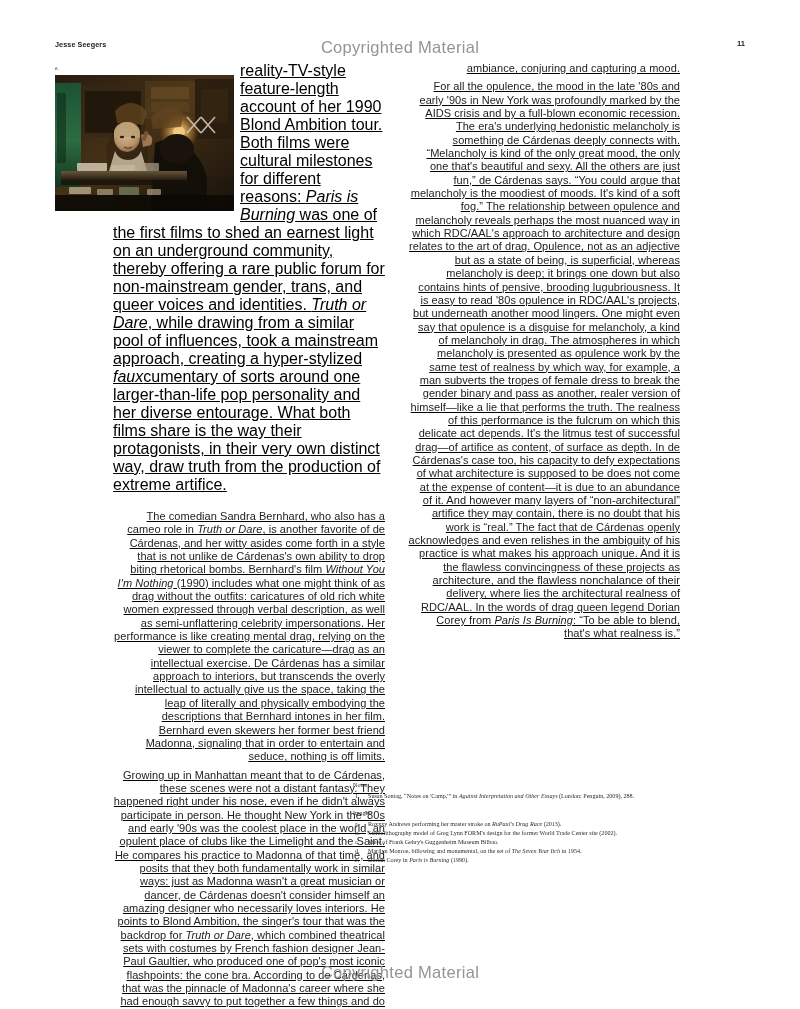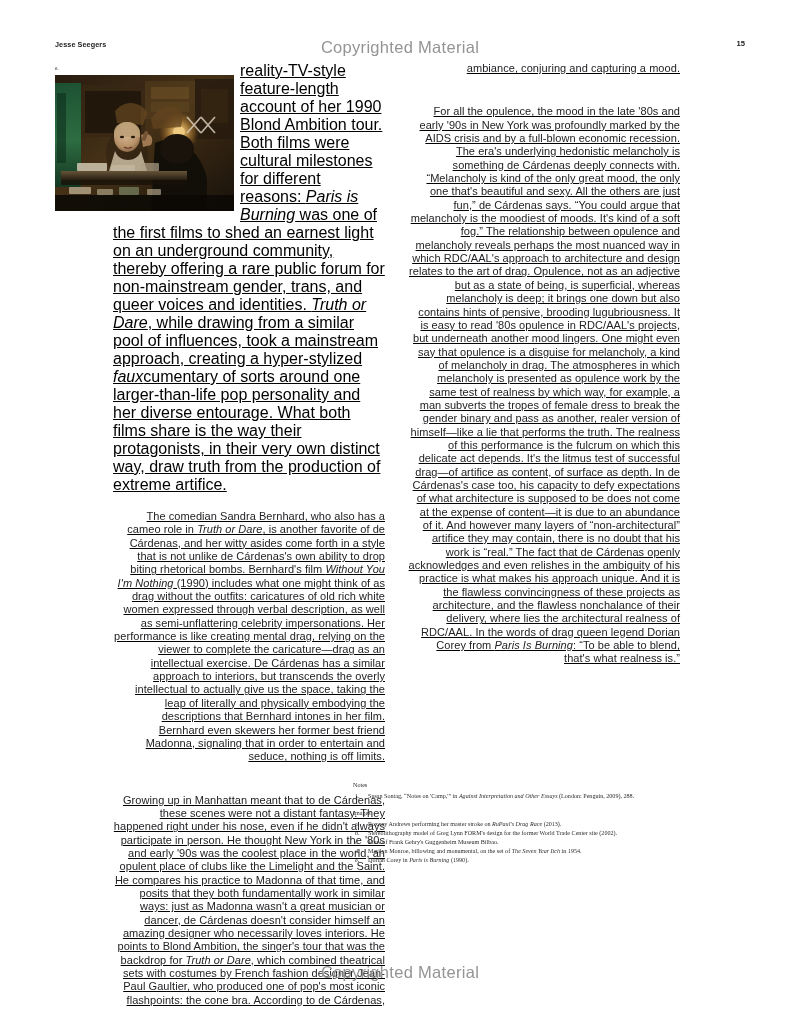--- a/index.html
+++ b/index.html
@@ -78,21 +78,21 @@
 
   .body-text {
     font-size: 11px;
     line-height: 13.35px;
     color: #222226;
     text-align: right;
     letter-spacing: 0.005em;
     margin: 0;
   }
   .body-text + .body-text {
-    margin-top: 30px;
+    margin-top: 5px;
   }
   .body-text i { font-style: italic; }
 
   
   .figure {
     float: left;
     width: 179px;
     margin: 0;
     margin-left: -58px;
     margin-right: 6px;
@@ -166,21 +166,21 @@
   }
 </style>
 </head>
 <body>
 
 <div class="page">
 
   <div class="running-head">
     <div class="author-name">Jesse Seegers</div>
     <div class="watermark-top">Copyrighted Material</div>
-    <div class="page-number">15</div>
+    <div class="page-number">11</div>
   </div>
 
   <div class="columns">
 
     <div class="col col-left">
 
       <p class="body-text"></p><figure class="figure">
           <div class="fig-label">e.</div>
           <div class="fig-image">
             <svg viewBox="0 0 179 136" preserveAspectRatio="none">

